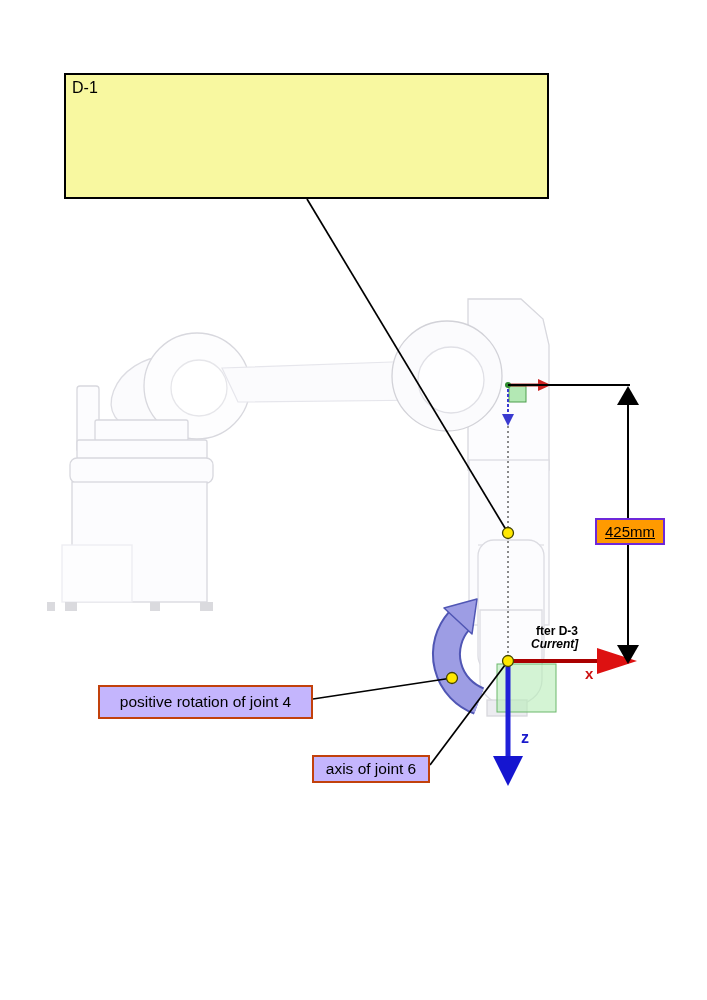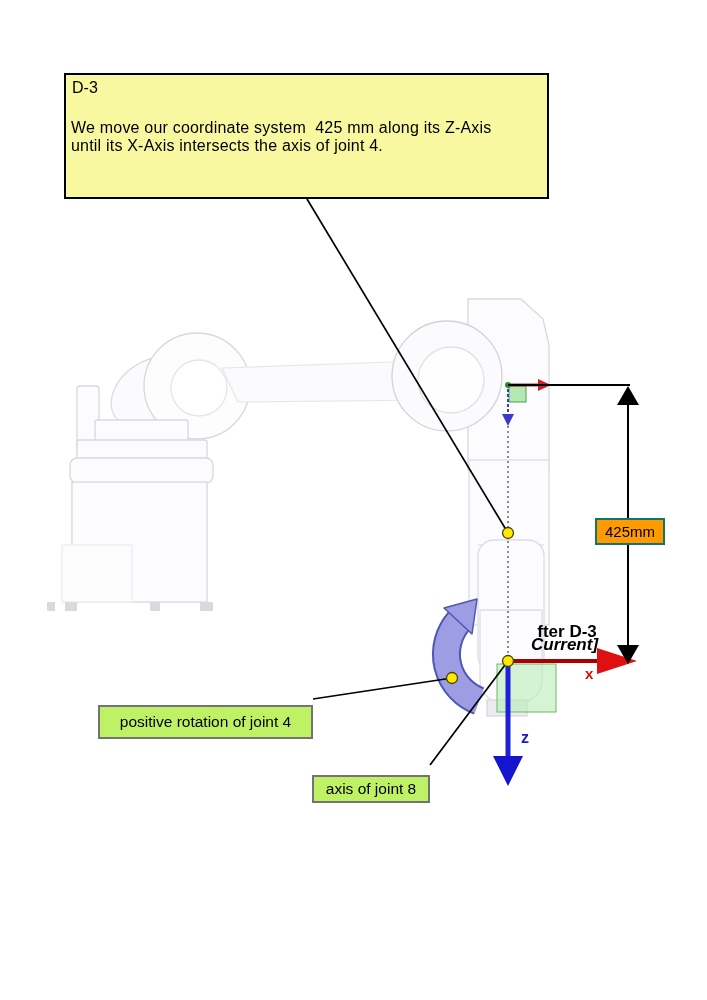--- a/index.html
+++ b/index.html
@@ -10,31 +10,31 @@
   #draw{position:absolute;left:0;top:0;}
   .abs{position:absolute;}
   .note-box{
     left:64px;top:73px;width:481px;height:122px;
     background:#f8f8a0;border:2px solid #000;
   }
   .note-title{position:absolute;left:6px;top:4px;font-size:16px;}
   .note-line{position:absolute;left:5px;font-size:16px;white-space:pre;letter-spacing:.2px;}
   .nl1{top:44px;} .nl2{top:62px;} .ncmd{top:101px;}
   .callout{
-    background:#bef264;border:2px solid #737373;font-size:15.5px;
-    display:flex;align-items:center;justify-content:center;white-space:nowrap;margin-top:20px;
+    background:#c4b5fd;border:2px solid #c2410c;font-size:15.5px;
+    display:flex;align-items:center;justify-content:center;white-space:nowrap;
   }
   .rot-label{left:98px;top:685px;width:211px;height:30px;}
   .axis-label{left:312px;top:755px;width:114px;height:24px;}
   .dim-label{
     left:595px;top:518px;width:66px;height:23px;
-    background:#ff9a00;border:2px solid #0f766e;font-size:15px;
-    display:flex;align-items:center;justify-content:center;
+    background:#ff9a00;border:2px solid #6d28d9;font-size:15px;
+    display:flex;align-items:center;justify-content:center;text-decoration:underline;
   }
-  .frame-label{left:536px;top:625px;font-size:17px;font-weight:bold;line-height:13px;text-align:center;}
+  .frame-label{left:536px;top:625px;font-size:12px;font-weight:bold;line-height:13px;}
   .frame-l2{margin-left:-5px;font-style:italic;}
   .axis-x{left:585px;top:665px;color:#cc1111;font-weight:bold;font-size:15px;}
   .axis-z{left:521px;top:729px;color:#1a1acc;font-weight:bold;font-size:16px;}
 </style>
 </head>
 <body>
 
 <div id="stage">
 
   <svg id="draw" width="707" height="1000" viewBox="0 0 707 1000">
@@ -109,28 +109,26 @@
     <polygon points="628,664 617,645 639,645" fill="#000"></polygon>
 
     <g fill="#ffe800" stroke="#444400" stroke-width="1.3">
       <circle cx="508" cy="533" r="5.5"></circle>
       <circle cx="508" cy="661" r="5.5"></circle>
       <circle cx="452" cy="678" r="5.5"></circle>
     </g>
   </svg>
 
   <div class="abs note-box">
-    <div class="note-title">D-3</div>
-    <div class="note-line nl1">We move our coordinate system  425 mm along its Z-Axis</div>
-    <div class="note-line nl2">until its X-Axis intersects the axis of joint 4.</div>
+    <div class="note-title">D-1</div>
   </div>
 
   <div class="abs callout rot-label">positive rotation of joint 4</div>
 
-  <div class="abs callout axis-label">axis of joint 8</div>
+  <div class="abs callout axis-label">axis of joint 6</div>
 
   <div class="abs dim-label">425mm</div>
 
   <div class="abs frame-label">
     <div>fter D-3</div>
     <div class="frame-l2">Current]</div>
   </div>
 
   <div class="abs axis-x">x</div>
   <div class="abs axis-z">z</div>

